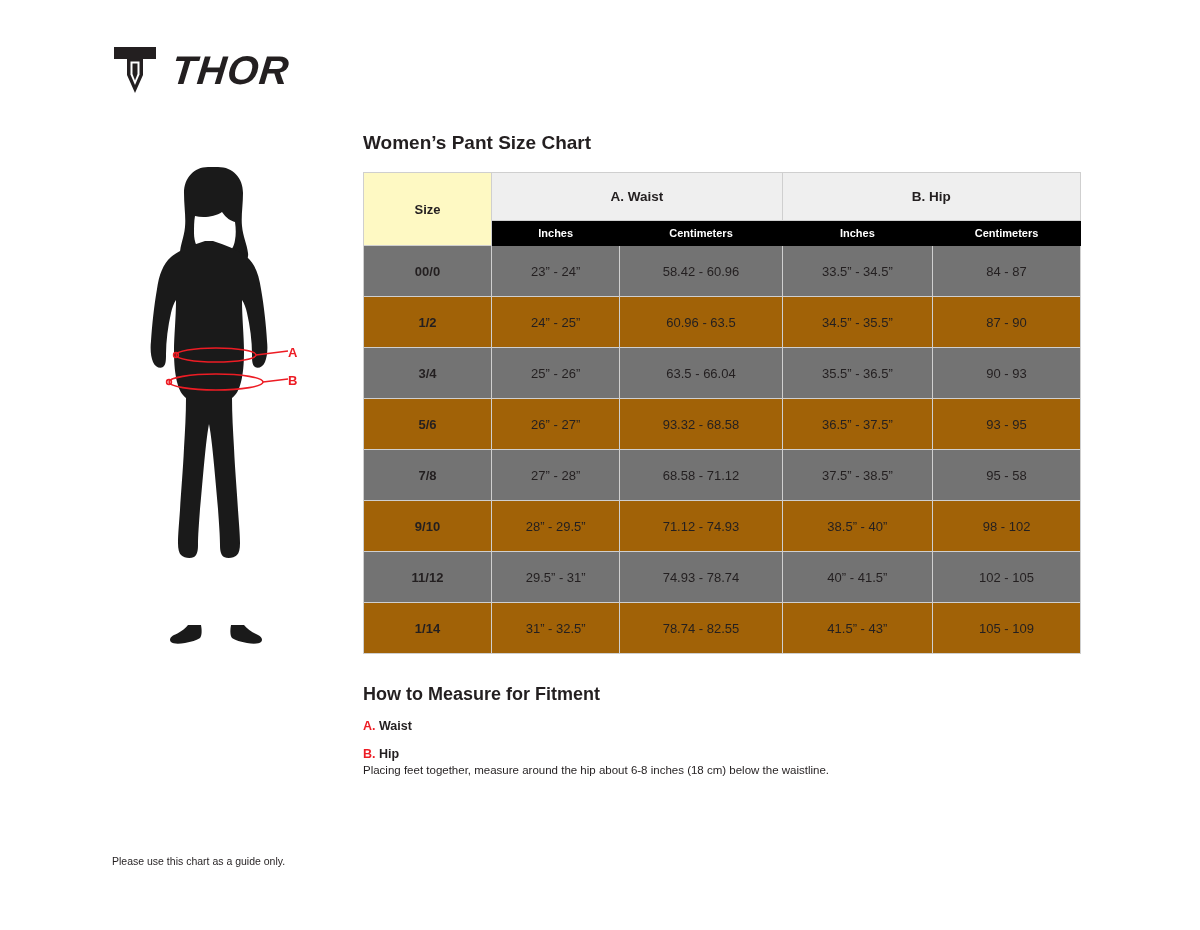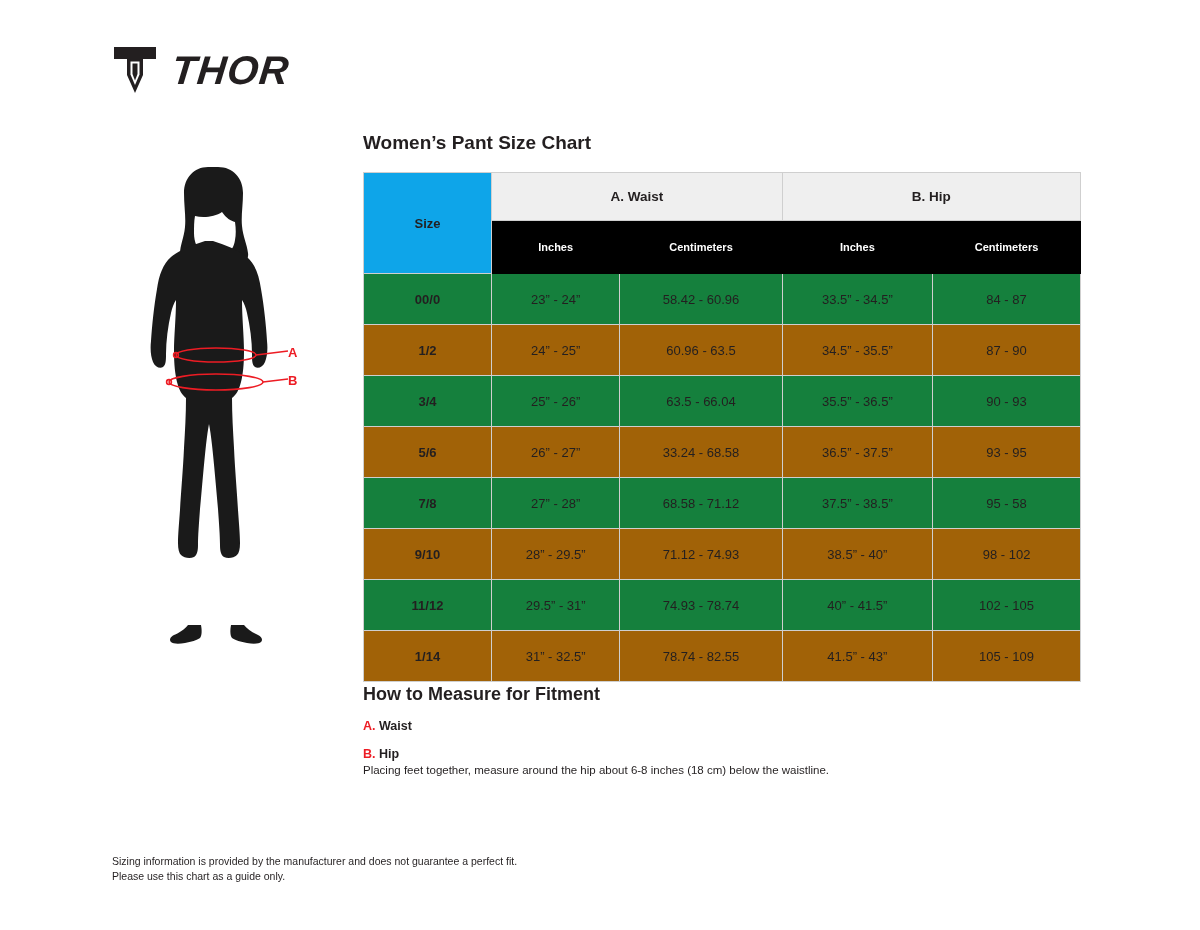--- a/index.html
+++ b/index.html
@@ -74,50 +74,50 @@
     border-collapse: collapse;
     font-size: 12.5px;
   }
   .size-table th, .size-table td {
     border: 1px solid #cfcfcf;
     text-align: center;
     vertical-align: middle;
   }
   .size-table .hdr-size {
     width: 128px;
-    background: #0ea5e9;
+    background: #fef9c3;
     font-weight: bold;
     font-size: 13px;
     padding: 10px 4px;
   }
   .size-table .hdr-group {
     background: #efefef;
     font-weight: bold;
     font-size: 13.5px;
     padding: 12px 4px;
     height: 48px;
   }
   .size-table .hdr-sub {
     background: #000000;
     color: #ffffff;
     font-weight: bold;
     font-size: 11px;
-    padding: 20px 4px;
+    padding: 6px 4px;
     border: 1px solid #000000;
     height: 24px;
   }
   .size-table tbody td {
     height: 51px;
     font-size: 13px;
   }
   .size-table tbody td.size-cell {
     font-weight: bold;
   }
   .size-table tbody tr.shade td {
-    background: #15803d;
+    background: #737373;
   }
   .size-table tbody tr.plain td {
     background: #a16207;
   }
 
   
   .howto {
     position: absolute;
     left: 363px;
     top: 684px;
@@ -240,21 +240,21 @@
     <tr class="shade">
       <td class="size-cell">3/4</td>
       <td>25” - 26”</td>
       <td>63.5 - 66.04</td>
       <td>35.5” - 36.5”</td>
       <td>90 - 93</td>
     </tr>
     <tr class="plain">
       <td class="size-cell">5/6</td>
       <td>26” - 27”</td>
-      <td>33.24 - 68.58</td>
+      <td>93.32 - 68.58</td>
       <td>36.5” - 37.5”</td>
       <td>93 - 95</td>
     </tr>
     <tr class="shade">
       <td class="size-cell">7/8</td>
       <td>27” - 28”</td>
       <td>68.58 - 71.12</td>
       <td>37.5” - 38.5”</td>
       <td>95 - 58</td>
     </tr>
@@ -295,15 +295,14 @@
   <div class="howto-item">
     <div class="howto-head">
       <span class="letter">B.</span>
       <span>Hip</span>
     </div>
     <div class="howto-body">Placing feet together, measure around the hip about 6-8 inches (18 cm) below the waistline.</div>
   </div>
 </div>
 
 <div class="disclaimer">
-  <div>Sizing information is provided by the manufacturer and does not guarantee a perfect fit.</div>
   <div>Please use this chart as a guide only.</div>
 </div>
 
 </body></html>

